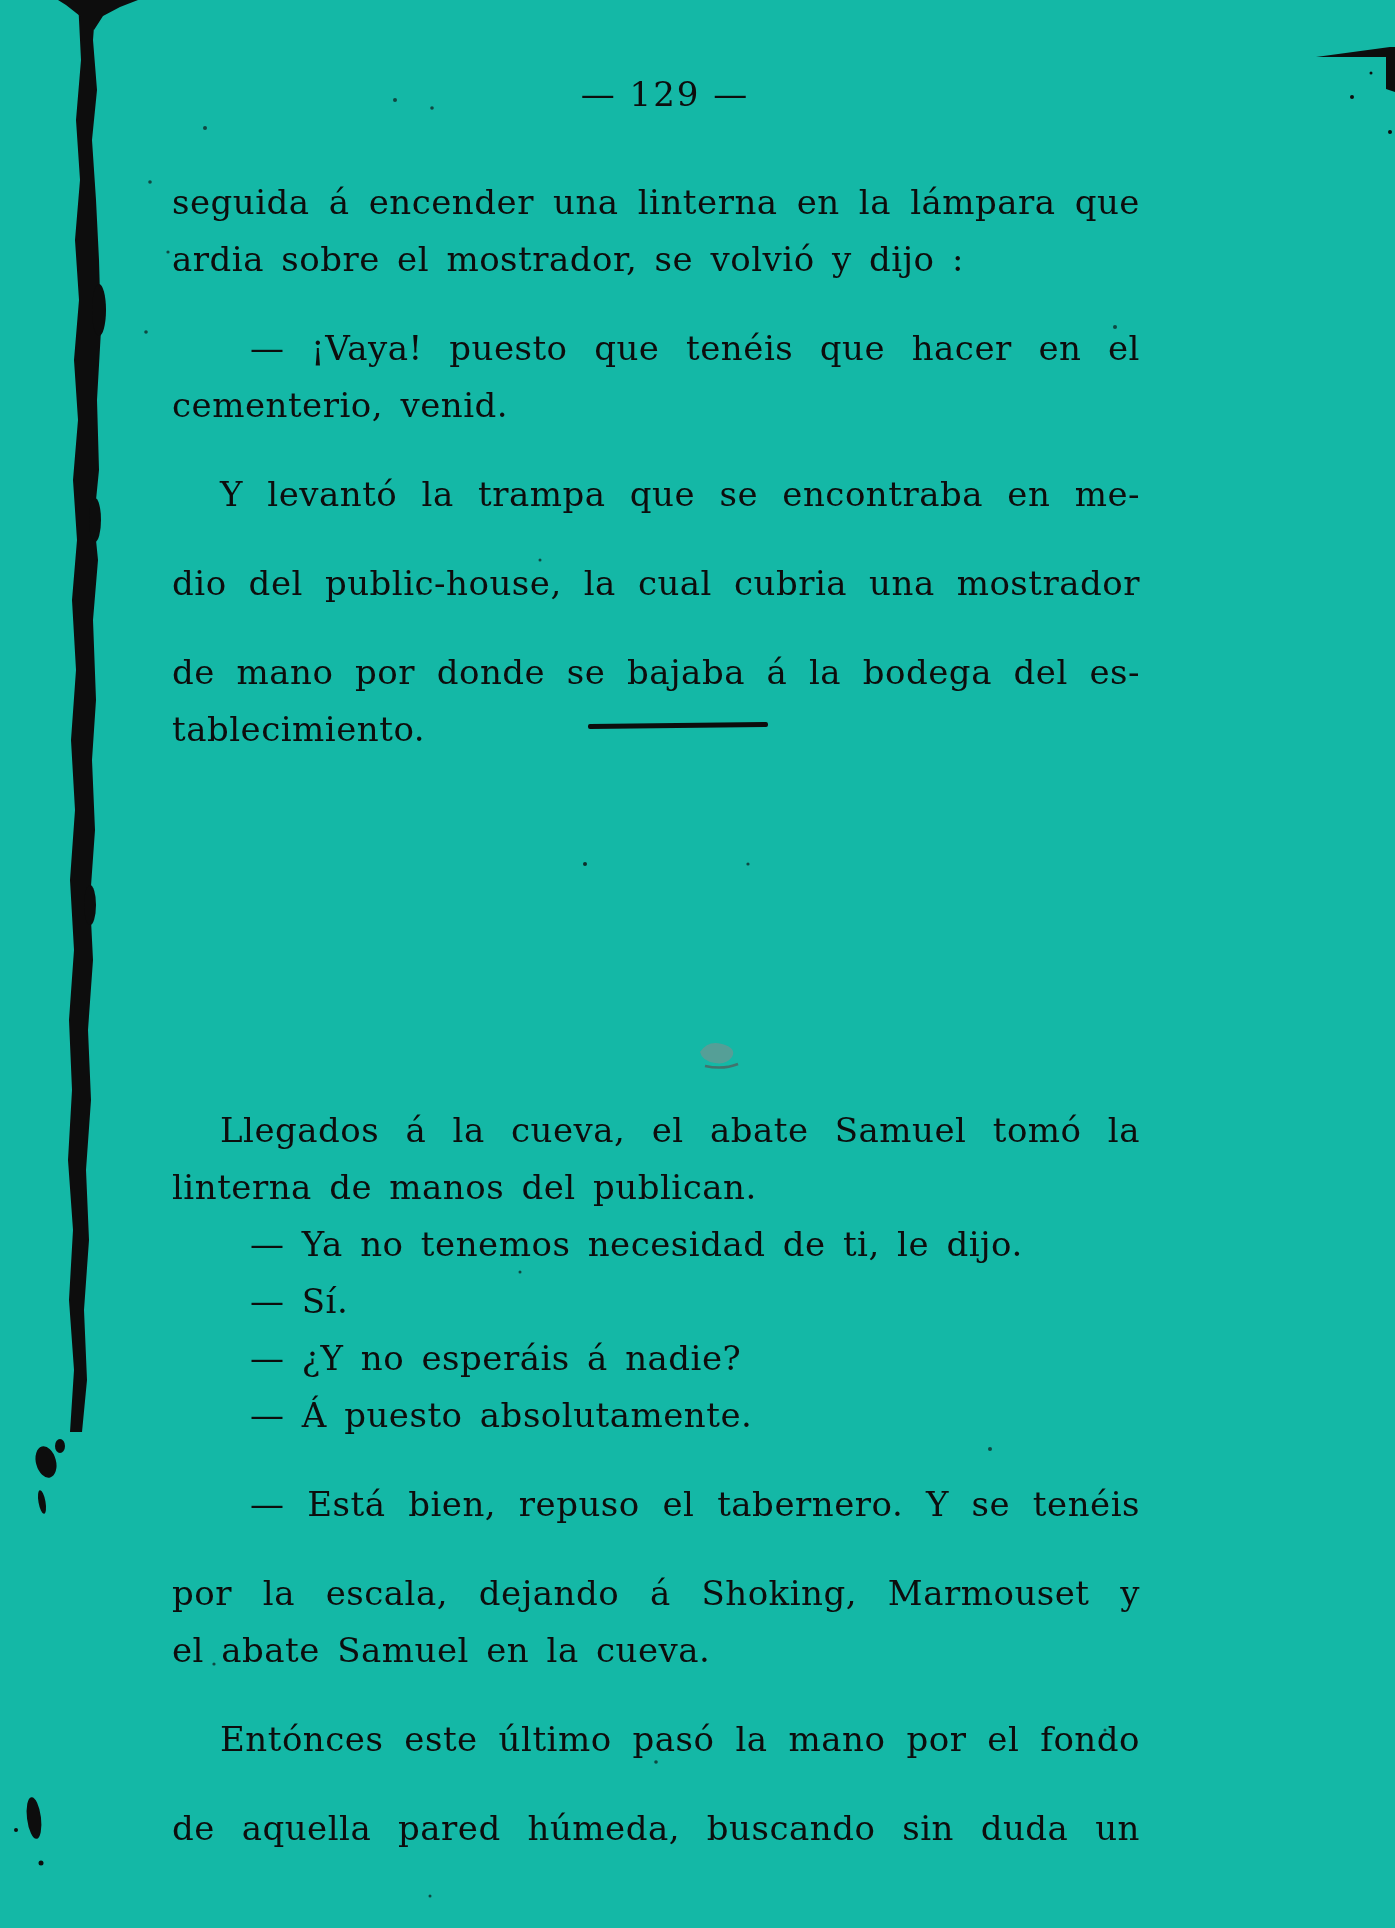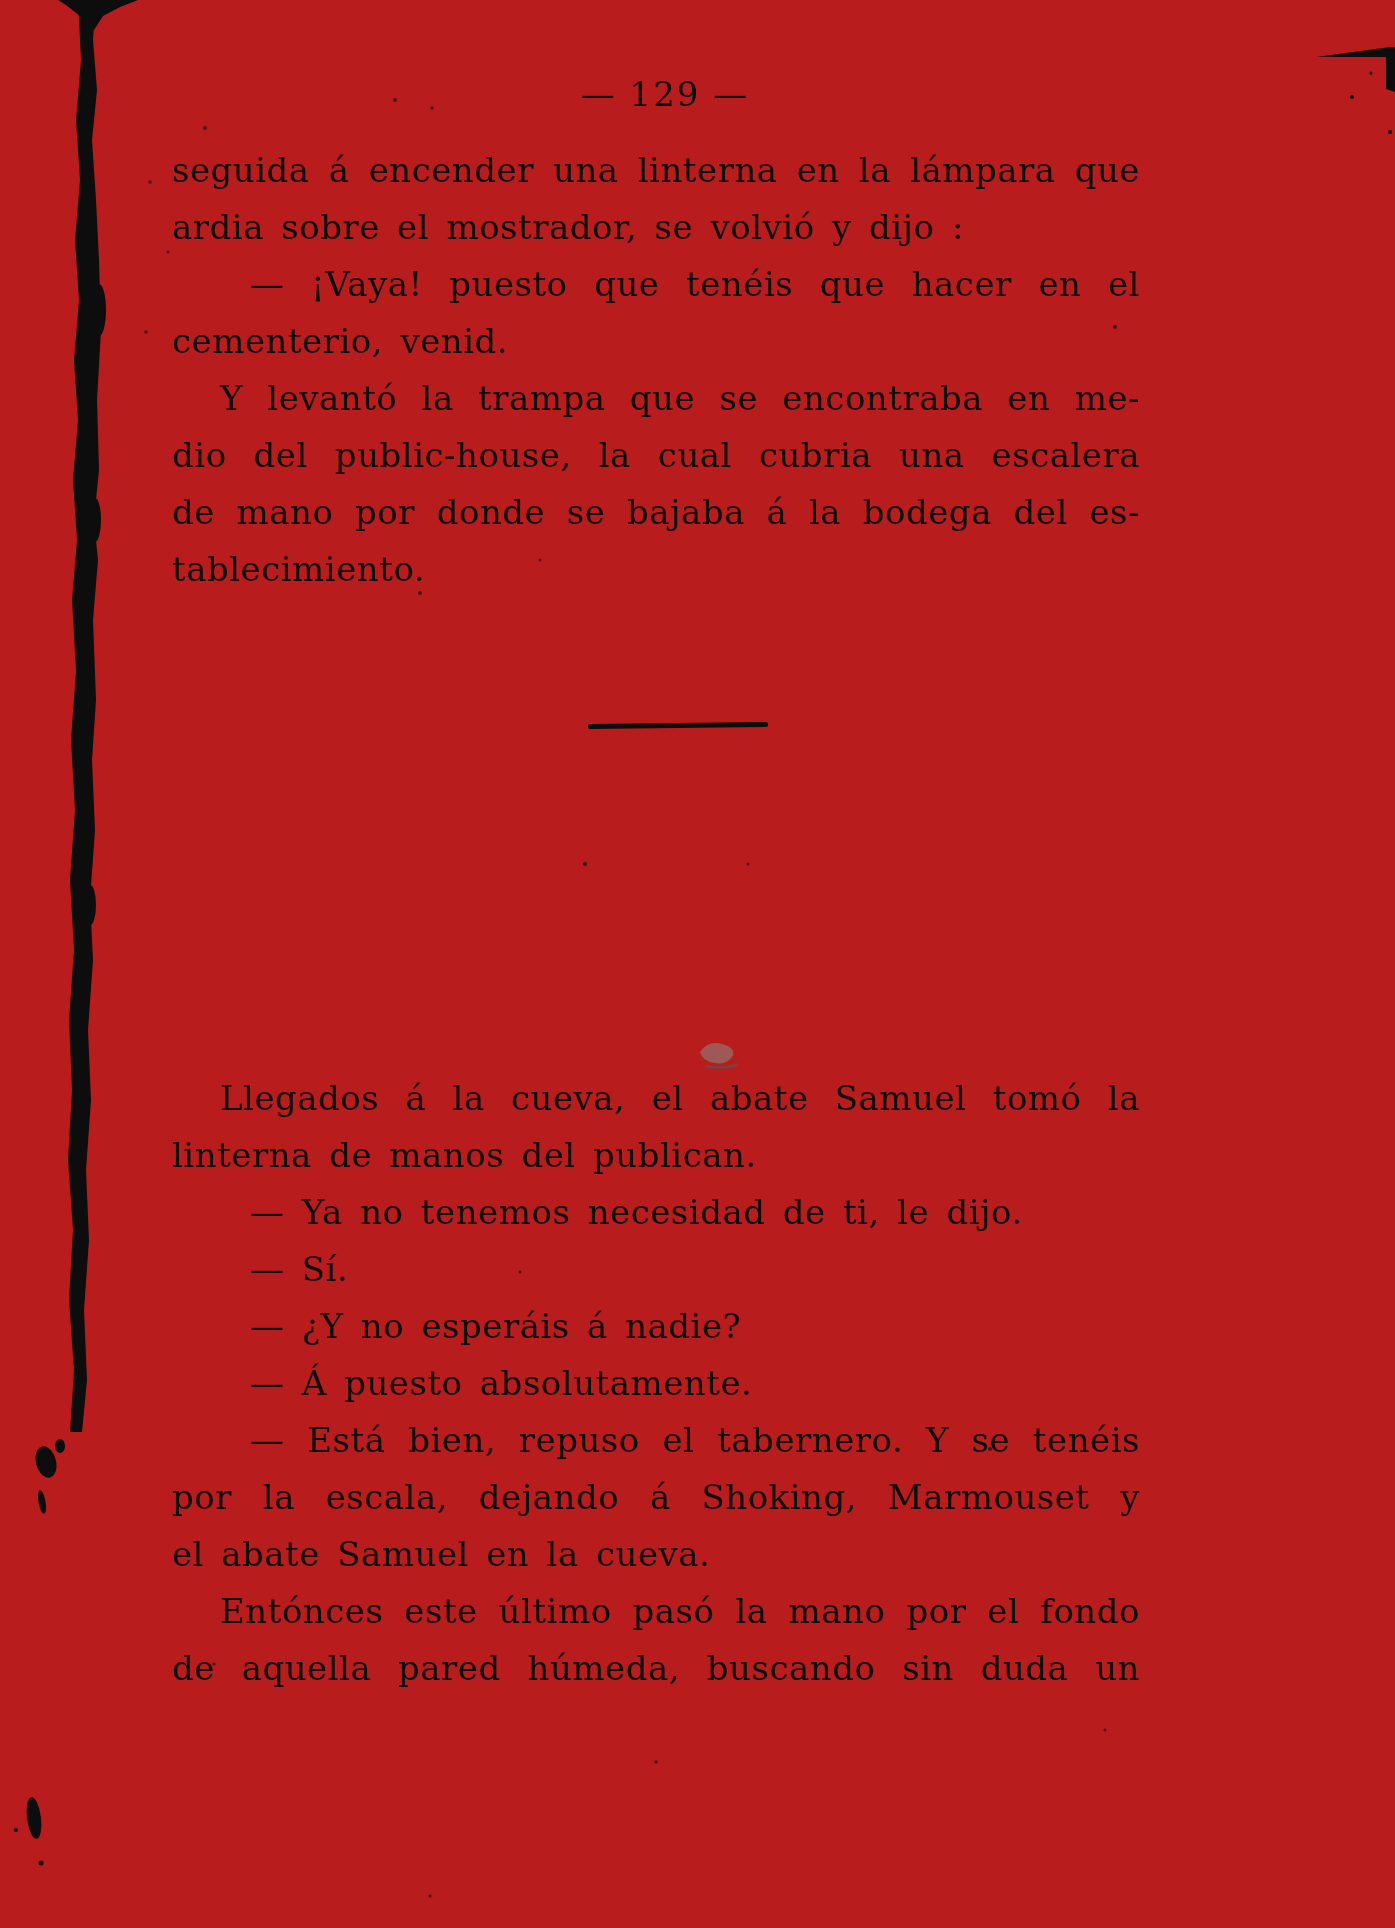--- a/index.html
+++ b/index.html
@@ -1,27 +1,27 @@
 <!DOCTYPE html>
 <html><head>
 <meta charset="utf-8">
 <style>
   html,body{margin:0;padding:0;background:#ffffff;}
   .page{
-    position:relative;width:1395px;height:1928px;background:#b91c1c;overflow:hidden;
+    position:relative;width:1395px;height:1928px;background:#14b8a6;overflow:hidden;
     font-family:"DejaVu Serif","Liberation Serif",serif;color:#0d0d0d;
   }
   .abs{position:absolute;}
   #page-header{left:180px;top:72px;width:970px;text-align:center;
     font-size:34px;line-height:44px;letter-spacing:2px;}
   .textcol{left:172px;width:968px;}
   #block-top{top:142px;}
   #block-bottom{top:1070px;}
   .line{height:57px;line-height:57px;font-size:34px;letter-spacing:0.5px;word-spacing:6px;white-space:normal;}
-  .line.j{text-align:justify;text-align-last:justify;}
+  .line.j{text-align:justify;text-align-last:justify;margin-top:32px;}
   .line.i{padding-left:48px;}
   .line.d{padding-left:78px;}
   #section-divider{left:588px;top:723px;width:180px;height:5px;background:#0d0d0d;
     border-radius:2px;transform:rotate(-0.6deg);}
   #chapter-heading{left:192px;top:896px;width:970px;text-align:center;
     font-size:37px;line-height:48px;letter-spacing:0.22em;}
   #artifacts{left:0;top:0;pointer-events:none;}
 </style>
 </head>
 <body>
@@ -77,21 +77,21 @@
   </svg>
 
   <div id="page-header" class="abs">— 129 —</div>
 
   <div id="block-top" class="abs textcol">
       <div class="line j">seguida á encender una linterna en la lámpara que</div>
       <div class="line">ardia sobre el mostrador, se volvió y dijo :</div>
       <div class="line j d">— ¡Vaya! puesto que tenéis que hacer en el</div>
       <div class="line">cementerio, venid.</div>
       <div class="line j i">Y levantó la trampa que se encontraba en me-</div>
-      <div class="line j">dio del public-house, la cual cubria una escalera</div>
+      <div class="line j">dio del public-house, la cual cubria una mostrador</div>
       <div class="line j">de mano por donde se bajaba á la bodega del es-</div>
       <div class="line">tablecimiento.</div>
     </div>
 
   <div id="section-divider" class="abs"></div>
 
 
   <div id="block-bottom" class="abs textcol">
       <div class="line j i">Llegados á la cueva, el abate Samuel tomó la</div>
       <div class="line">linterna de manos del publican.</div>

